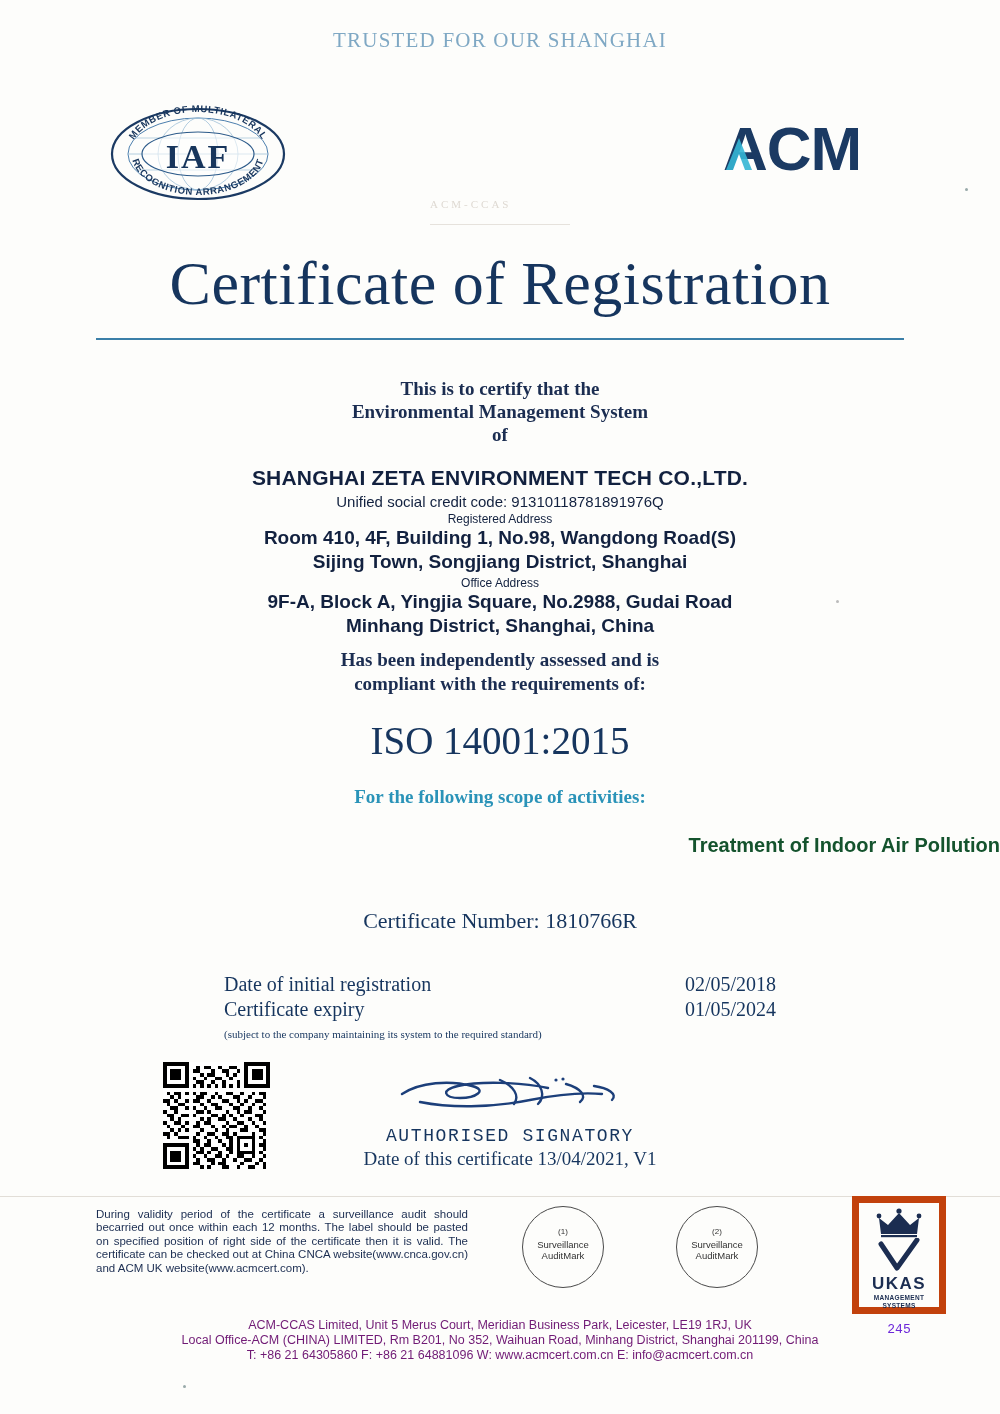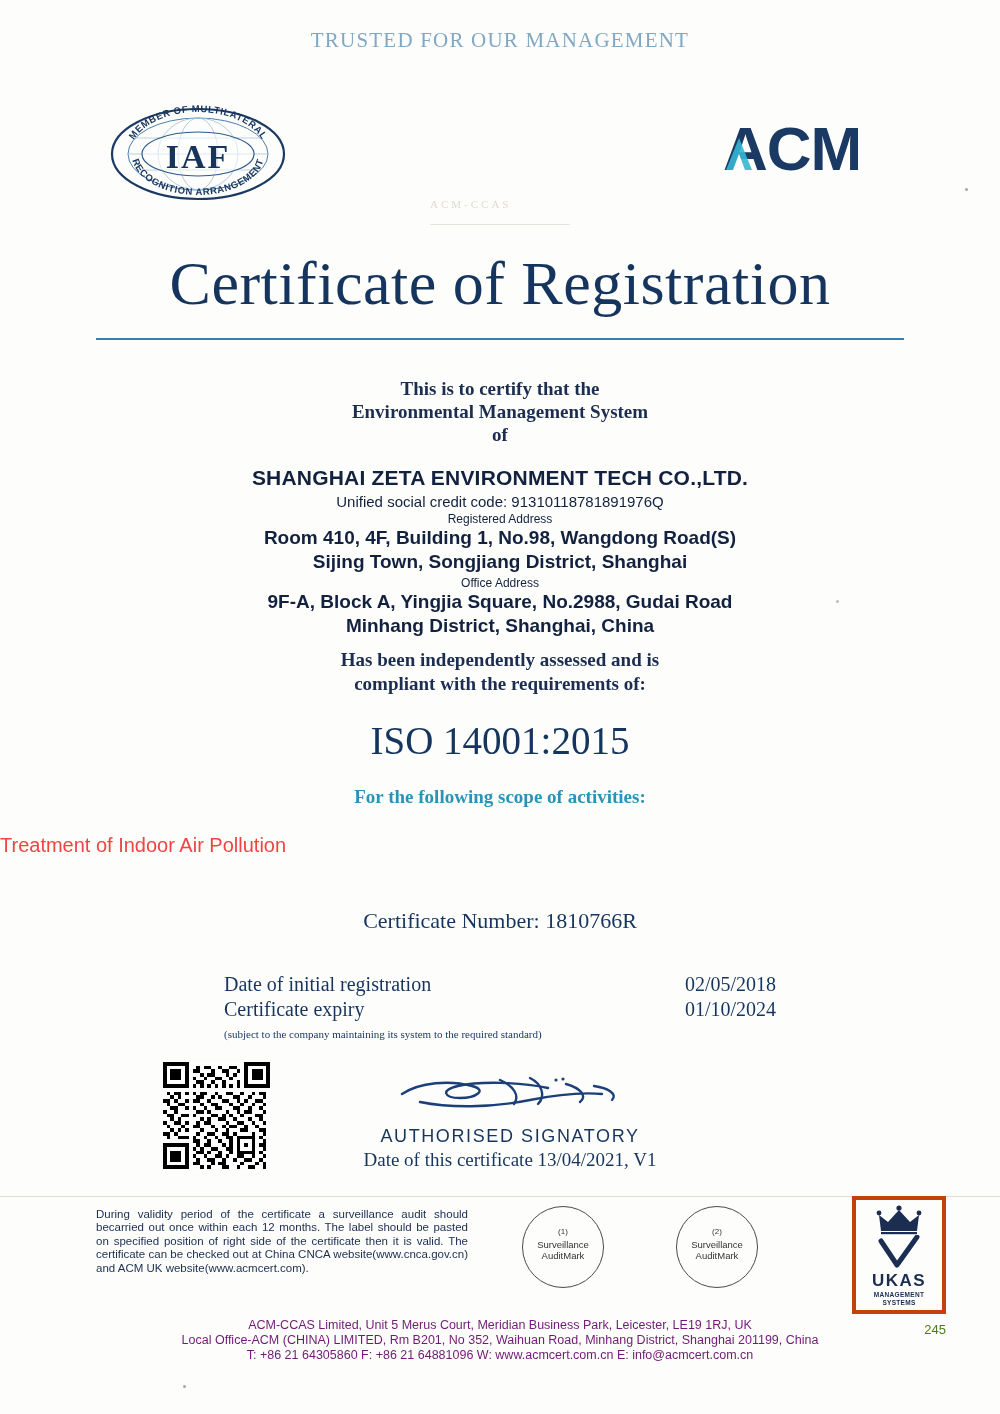--- a/index.html
+++ b/index.html
@@ -168,25 +168,25 @@
     font-weight: bold;
     font-size: 19px;
     color: #2a93b8;
   }
 
   .scope-text {
     position: absolute;
     top: 834px;
     left: 0;
     width: 100%;
-    text-align: left;
+    text-align: right;
     font-family: "Liberation Sans", sans-serif;
-    font-weight: normal;
+    font-weight: bold;
     font-size: 20px;
-    color: #ef4444;
+    color: #14532d;
   }
 
   .cert-number {
     position: absolute;
     top: 908px;
     left: 0;
     width: 100%;
     text-align: center;
     font-family: "Liberation Serif", serif;
     font-size: 22px;
@@ -227,21 +227,21 @@
   
   .signature-area {
     position: absolute;
     top: 1068px;
     left: 330px;
     width: 360px;
     text-align: center;
   }
   .sig-svg { height: 52px; }
   .sig-label {
-    font-family: Liberation Sans, sans-serif;
+    font-family: Liberation Mono, monospace;
     font-size: 18px;
     letter-spacing: 1.6px;
     color: #16355e;
     margin-top: 2px;
   }
   .sig-date {
     font-family: "Liberation Serif", serif;
     font-size: 19px;
     color: #16355e;
     margin-top: 2px;
@@ -286,21 +286,21 @@
   .surv-mark .l2 { font-size: 9.5px; }
   #surv1 { left: 522px; }
   #surv2 { left: 676px; }
 
   .ukas {
     position: absolute;
     top: 1196px;
     left: 852px;
     width: 94px;
     height: 118px;
-    border: 4px solid #c2410c;
+    border: 7px solid #c2410c;
     box-sizing: border-box;
     text-align: center;
     font-family: "Liberation Sans", sans-serif;
     color: #1b2d51;
   }
   .ukas .crown { margin-top: 5px; }
   .ukas .tick { margin-top: -4px; }
   .ukas .name {
     font-size: 17px;
     font-weight: bold;
@@ -311,24 +311,24 @@
     font-size: 6.5px;
     font-weight: bold;
     letter-spacing: 0.3px;
     line-height: 7.5px;
   }
   .ukas-num {
     position: absolute;
     top: 1322px;
     left: 852px;
     width: 94px;
-    text-align: right;
-    font-family: Liberation Sans, sans-serif;
+    text-align: center;
+    font-family: Liberation Mono, monospace;
     font-size: 13px;
-    color: #4d7c0f;
+    color: #6d28d9;
   }
 
   .address-footer {
     position: absolute;
     top: 1318px;
     left: 0;
     width: 100%;
     text-align: center;
     font-family: Liberation Sans, sans-serif;
     font-size: 12.5px;
@@ -359,21 +359,21 @@
     width: 3px; height: 3px;
     background: #bbb;
     border-radius: 50%;
   }
 </style>
 </head>
 <body>
 
 <div class="page">
 
-  <div class="tagline">TRUSTED FOR OUR MANAGEMENT</div>
+  <div class="tagline">TRUSTED FOR OUR SHANGHAI</div>
 
   <div class="iaf-logo">
     <svg width="180" height="98" viewBox="0 0 180 98">
       <ellipse cx="90" cy="49" rx="86" ry="45" fill="none" stroke="#1b3a63" stroke-width="2.2"></ellipse>
       <ellipse cx="90" cy="49" rx="70" ry="36" fill="none" stroke="#4c7fae" stroke-width="1"></ellipse>
       <ellipse cx="90" cy="49" rx="40" ry="36" fill="none" stroke="#9fc0d8" stroke-width="0.8"></ellipse>
       <ellipse cx="90" cy="49" rx="20" ry="36" fill="none" stroke="#9fc0d8" stroke-width="0.8"></ellipse>
       <line x1="20" y1="49" x2="160" y2="49" stroke="#9fc0d8" stroke-width="0.8"></line>
       <path d="M28 33 H152" stroke="#9fc0d8" stroke-width="0.7" fill="none"></path>
       <path d="M28 65 H152" stroke="#9fc0d8" stroke-width="0.7" fill="none"></path>
@@ -438,21 +438,21 @@
 
   <div class="cert-number">Certificate Number: 1810766R</div>
 
   <div class="dates">
     <div class="date-row">
       <span>Date of initial registration</span>
       <span>02/05/2018</span>
     </div>
     <div class="date-row">
       <span>Certificate expiry</span>
-      <span>01/10/2024</span>
+      <span>01/05/2024</span>
     </div>
     <div class="date-note">(subject to the company maintaining its system to the required standard)</div>
   </div>
 
   <div class="qr">
     <svg width="107" height="107" viewBox="0 0 29 29" shape-rendering="crispEdges">
       <rect width="29" height="29" fill="#ffffff"></rect>
       <g fill="#000000">
 
         <rect x="0" y="0" width="7" height="1"></rect>

